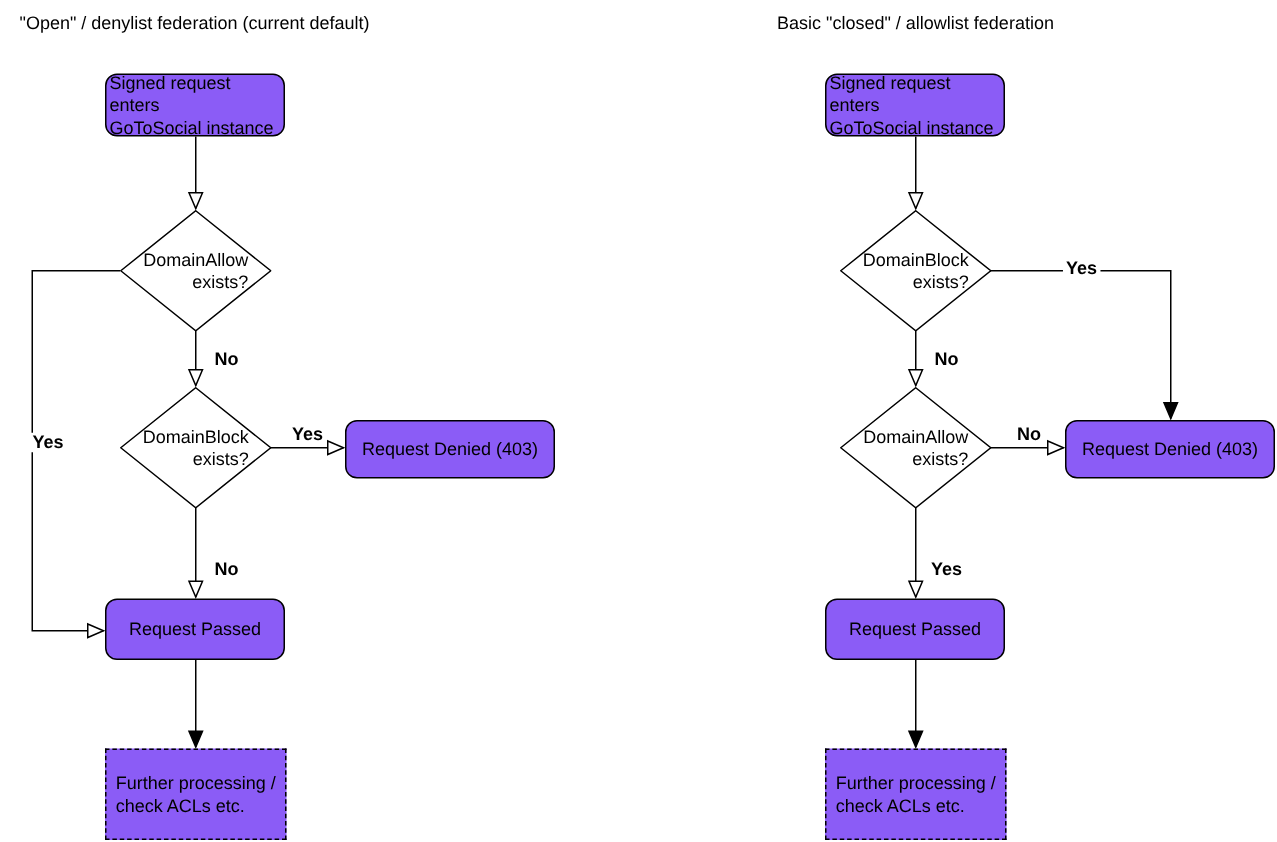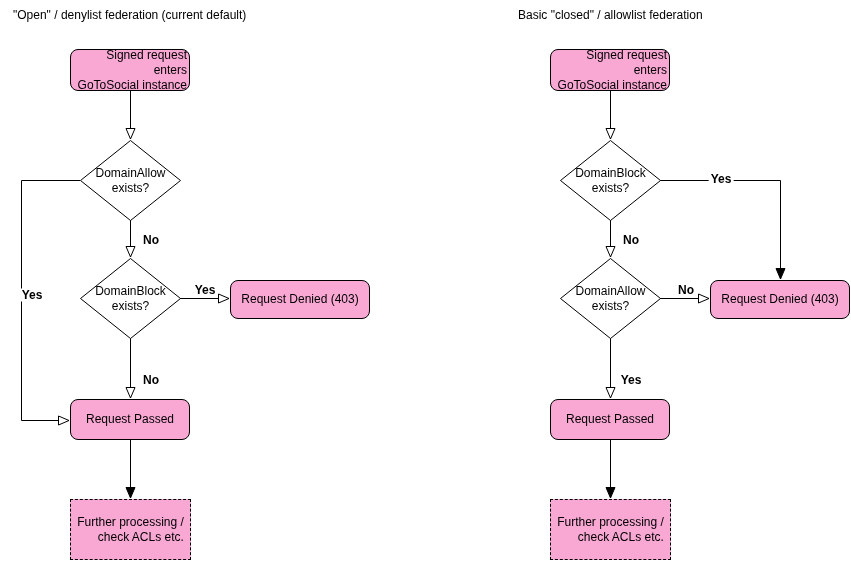--- a/index.html
+++ b/index.html
@@ -11,41 +11,41 @@
     font-family: "Liberation Sans", sans-serif;
     font-size: 12px;
     color: #000000;
     overflow: hidden;
   }
   .edges { position: absolute; left: 0; top: 0; }
   .title { position: absolute; white-space: nowrap; line-height: 14px; }
   .node {
     position: absolute;
     box-sizing: border-box;
-    background: #f9a8d4;
+    background: #8b5cf6;
     border: 1px solid #000000;
     border-radius: 8px;
     display: flex;
     align-items: center;
     justify-content: center;
-    text-align: right;
+    text-align: left;
     white-space: pre-line;
     line-height: 15px;
     padding: 1px 2px;
   }
   .node.dashed { border-style: dashed; border-radius: 0; }
   .diamond { position: absolute; }
   .diamond svg { display: block; }
   .dlabel {
     position: absolute;
     left: 0; top: 0; right: 0; bottom: 0;
     display: flex;
     align-items: center;
     justify-content: center;
-    text-align: center;
+    text-align: right;
     white-space: pre-line;
     line-height: 15px;
   }
   .elabel {
     position: absolute;
     transform: translate(-50%, -50%);
     background: #ffffff;
     padding: 0 2px;
     line-height: 13px;
     white-space: nowrap;

